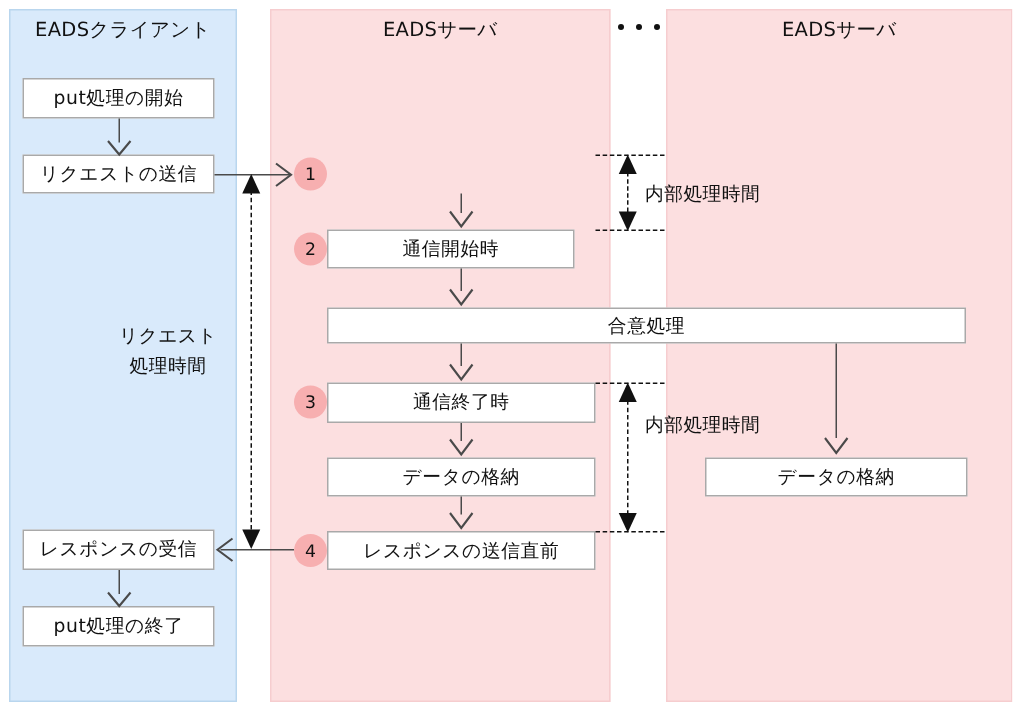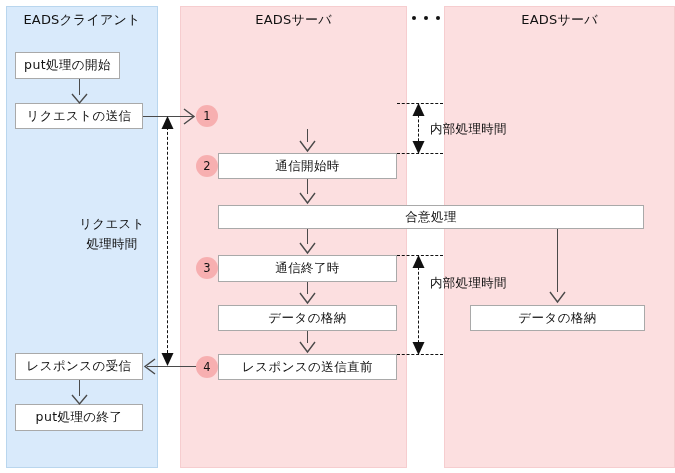--- a/index.html
+++ b/index.html
@@ -126,21 +126,21 @@
   <div class="lane-title" style="left:6px; top:11px; width:152px;">EADSクライアント</div>
   <div class="lane-title" style="left:180px; top:11px; width:227px;">EADSサーバ</div>
   <div class="lane-title" style="left:444px; top:11px; width:231px;">EADSサーバ</div>
 
   <div class="dots" style="left:412px; top:16px;">
     <span></span>
       <span></span>
       <span></span>
   </div>
 
-  <div class="pbox" style="left:15px; top:52px; width:105px; height:27px;">put処理の開始</div>
+  <div class="pbox" style="left:15px; top:52px; width:128px; height:27px;">put処理の開始</div>
 
   <div class="pbox" style="left:15px; top:103px; width:128px; height:26px;">リクエストの送信</div>
 
   <div class="pbox" style="left:15px; top:353px; width:128px; height:27px;">レスポンスの受信</div>
 
   <div class="pbox" style="left:15px; top:404px; width:128px; height:27px;">put処理の終了</div>
 
   <div class="vline" style="left:79px; top:79px; height:16px;"></div>
   <svg class="arrow" style="left:71px; top:93px; width:17px; height:12px;">
     <path d="M1,1 L8.5,10 L16,1" fill="none" stroke="#4a4a4a" stroke-width="1.4"></path>
@@ -170,21 +170,21 @@
   </svg>
   <div class="freelabel" style="left:60px; top:216px; width:104px;">リクエスト</div>
   <div class="freelabel" style="left:60px; top:236px; width:104px;">処理時間</div>
 
   <div class="circle" style="left:196px; top:105px;">1</div>
   <div class="circle" style="left:196px; top:155px;">2</div>
   <div class="circle" style="left:196px; top:257px;">3</div>
   <div class="circle" style="left:196px; top:356px;">4</div>
 
 
-  <div class="pbox" style="left:218px; top:153px; width:179px; height:26px;">通信開始時</div>
+  <div class="pbox" style="left:218px; top:153px; width:165px; height:26px;">通信開始時</div>
 
   <div class="pbox" style="left:218px; top:205px; width:426px; height:24px;">合意処理</div>
 
   <div class="pbox" style="left:218px; top:255px; width:179px; height:27px;">通信終了時</div>
 
   <div class="pbox" style="left:218px; top:305px; width:179px; height:26px;">データの格納</div>
 
   <div class="pbox" style="left:218px; top:354px; width:179px; height:26px;">レスポンスの送信直前</div>
 
   <div class="pbox" style="left:470px; top:305px; width:175px; height:26px;">データの格納</div>

